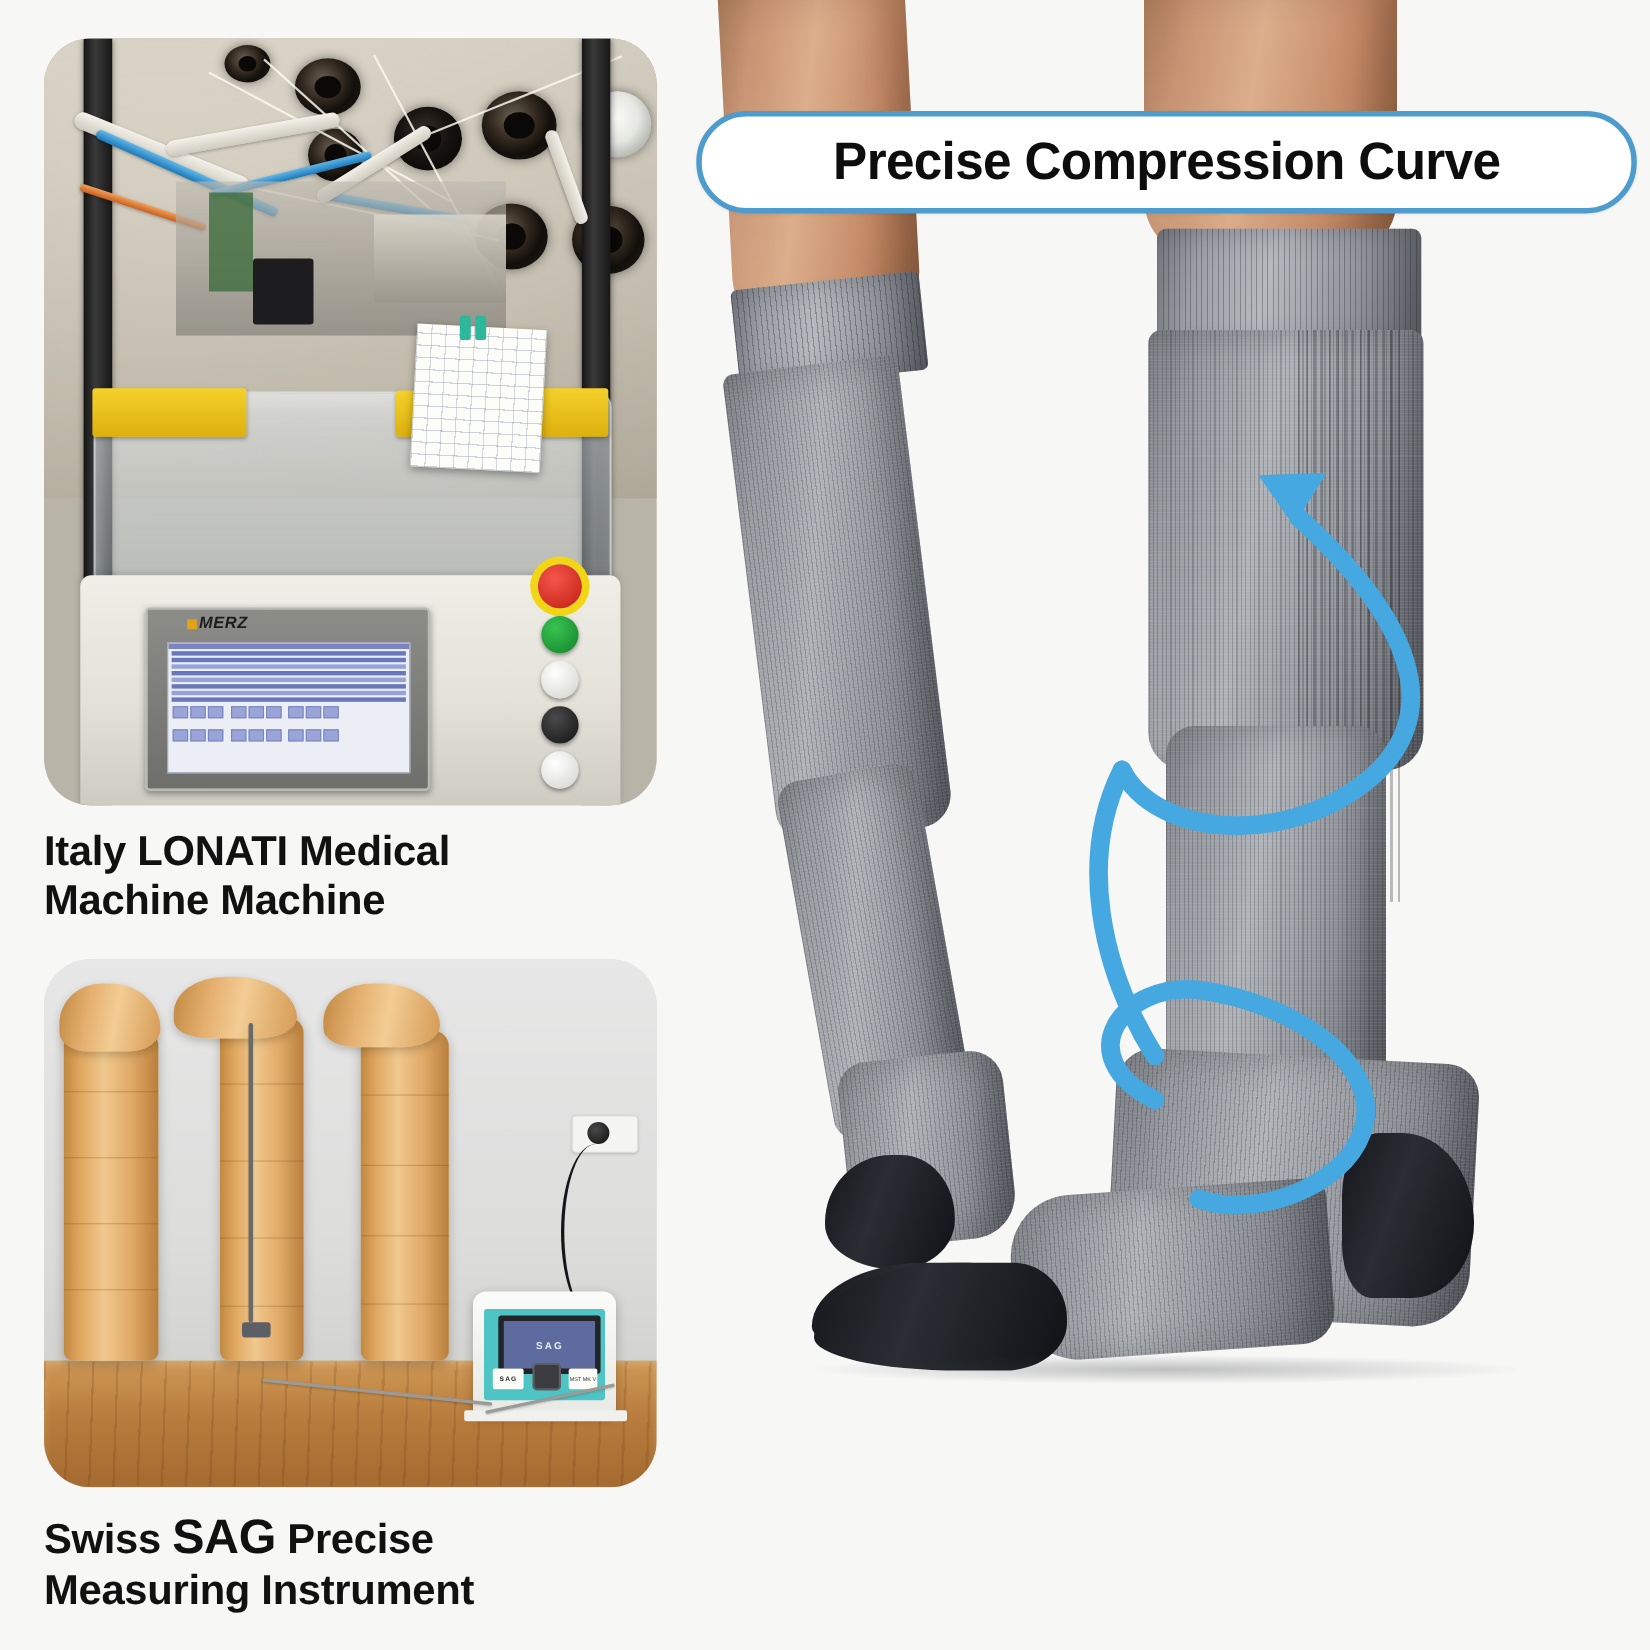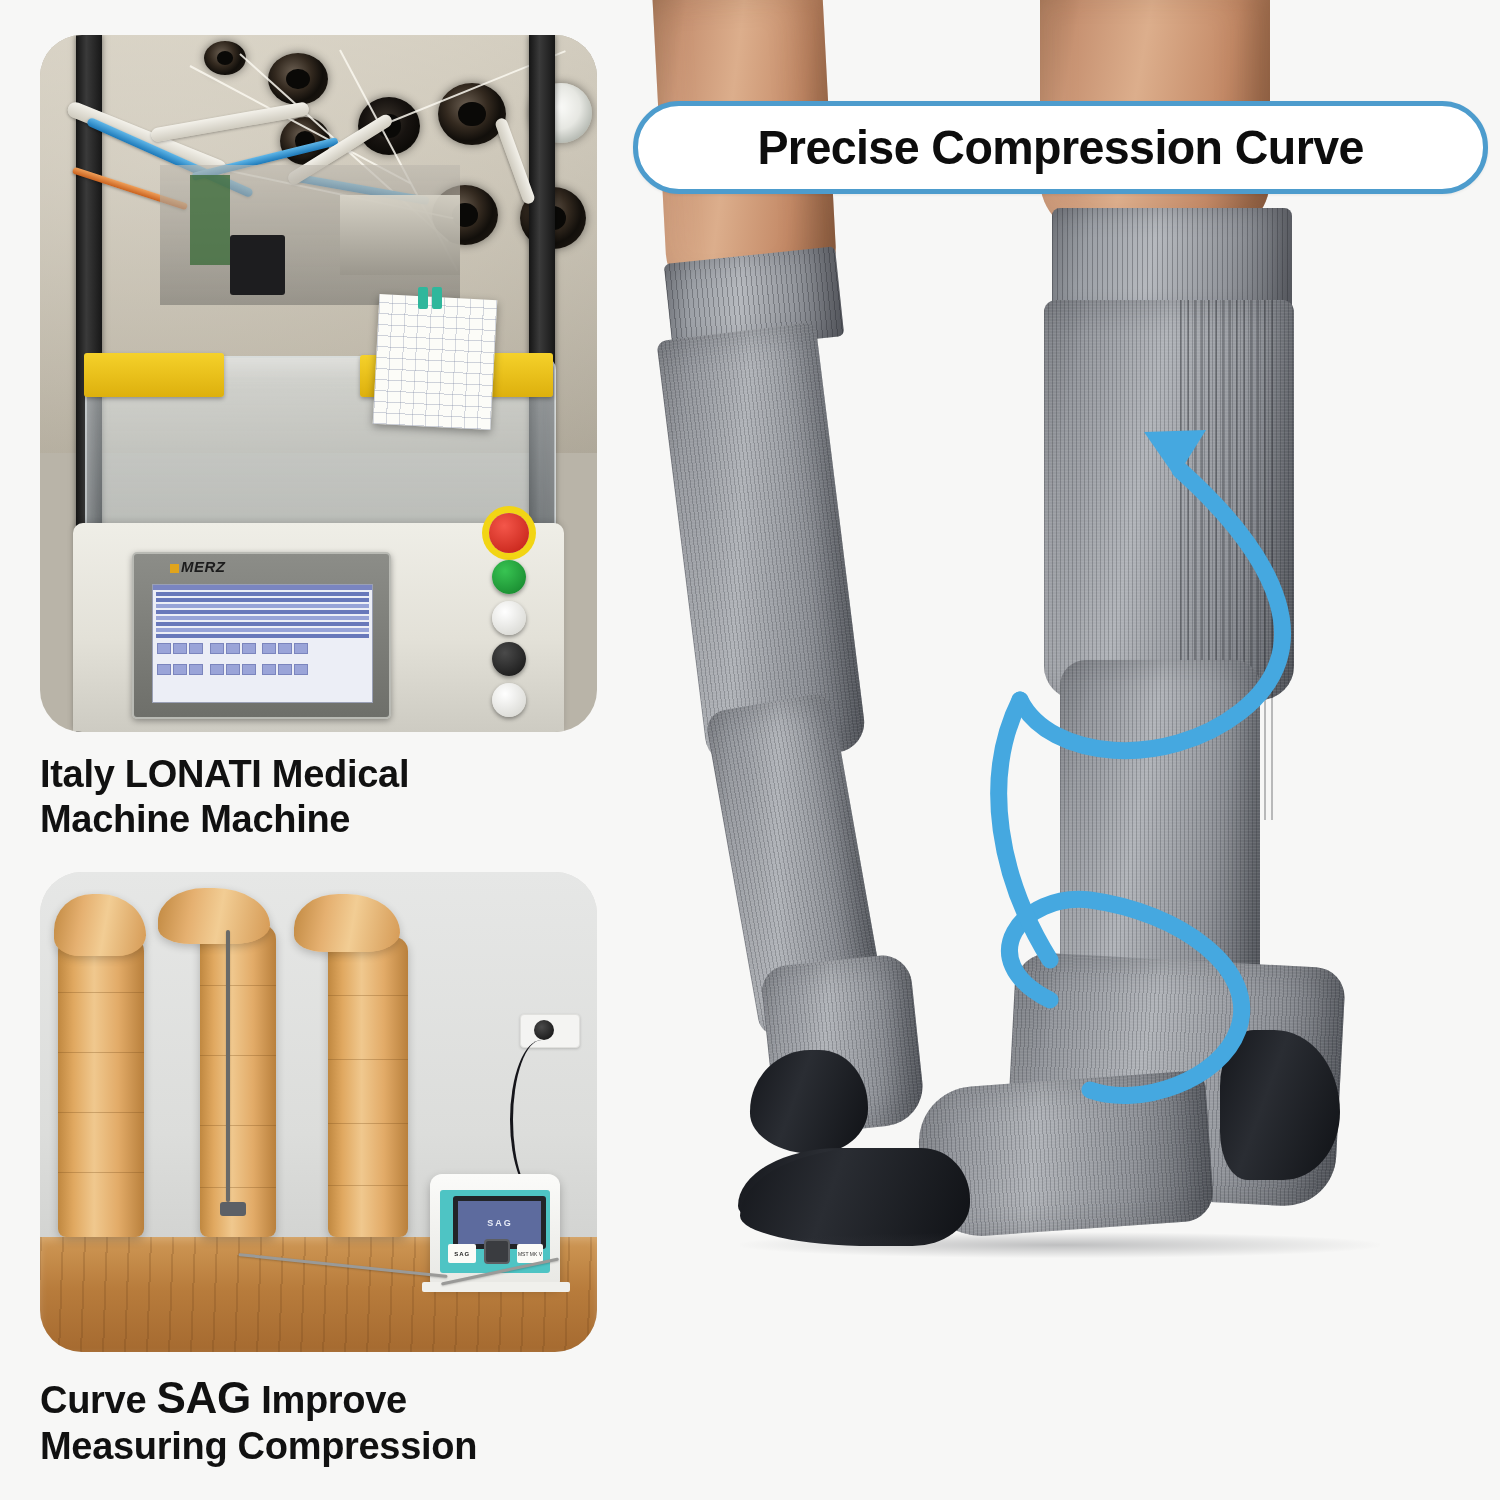--- a/index.html
+++ b/index.html
@@ -372,22 +372,22 @@
         </div>
       </div>
     </div>
     <div style="position:absolute;left:382px;top:410px;width:148px;height:10px;background:#f0f0ec;border-radius:2px;"></div>
 
     <div class="sensor-cable" style="left:198px;top:392px;width:210px;transform:rotate(6deg);"></div>
     <div class="sensor-cable" style="left:400px;top:398px;width:120px;transform:rotate(-12deg);"></div>
   </div>
 
   <div class="caption" id="cap-sag">
-    <div><span>Curve </span><span class="strong">SAG</span><span> Improve</span></div>
-    <div>Measuring Compression</div>
+    <div><span>Swiss </span><span class="strong">SAG</span><span> Precise</span></div>
+    <div>Measuring Instrument</div>
   </div>
 
   <div id="legs-stage">
 
     <div class="thigh" style="left:40px;top:-10px;width:170px;height:300px;
          border-radius:0 0 40px 40px; transform:rotate(-3deg);"></div>
     <div class="cuff" style="left:48px;top:255px;width:172px;height:90px;
          border-radius:6px; transform:rotate(-6deg);"></div>
     <div class="sock" style="left:62px;top:330px;width:160px;height:430px;
          border-radius:10px 10px 30px 30px; transform:rotate(-7deg);"></div>

